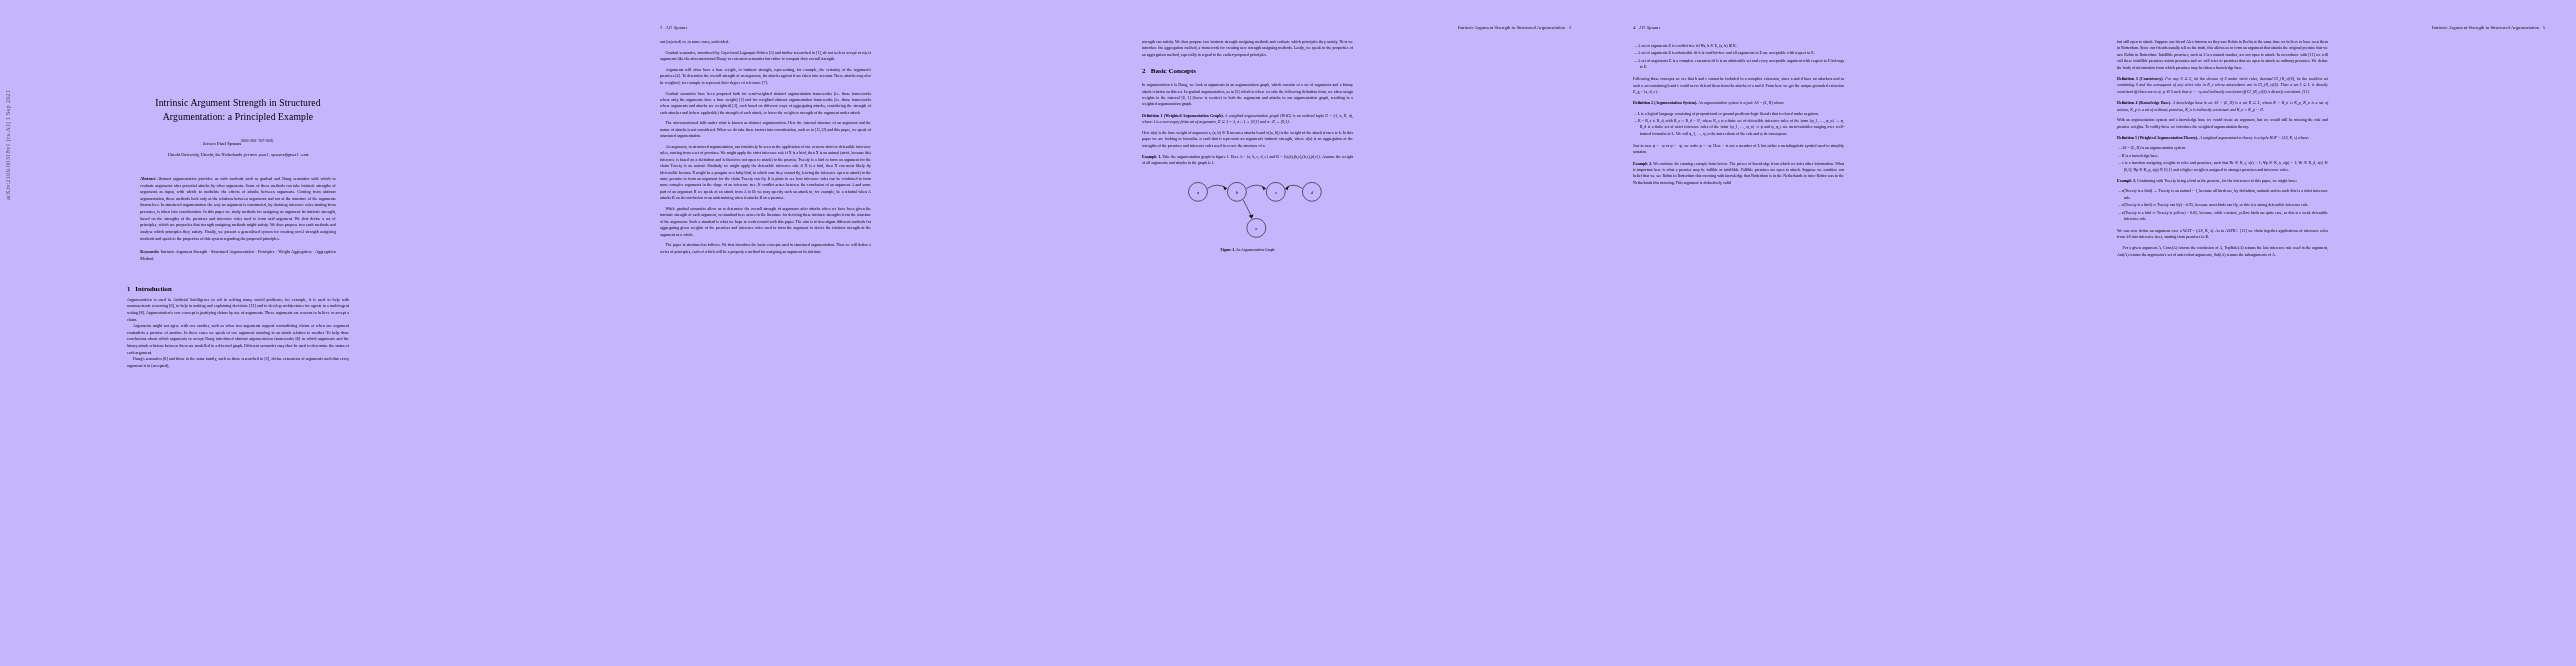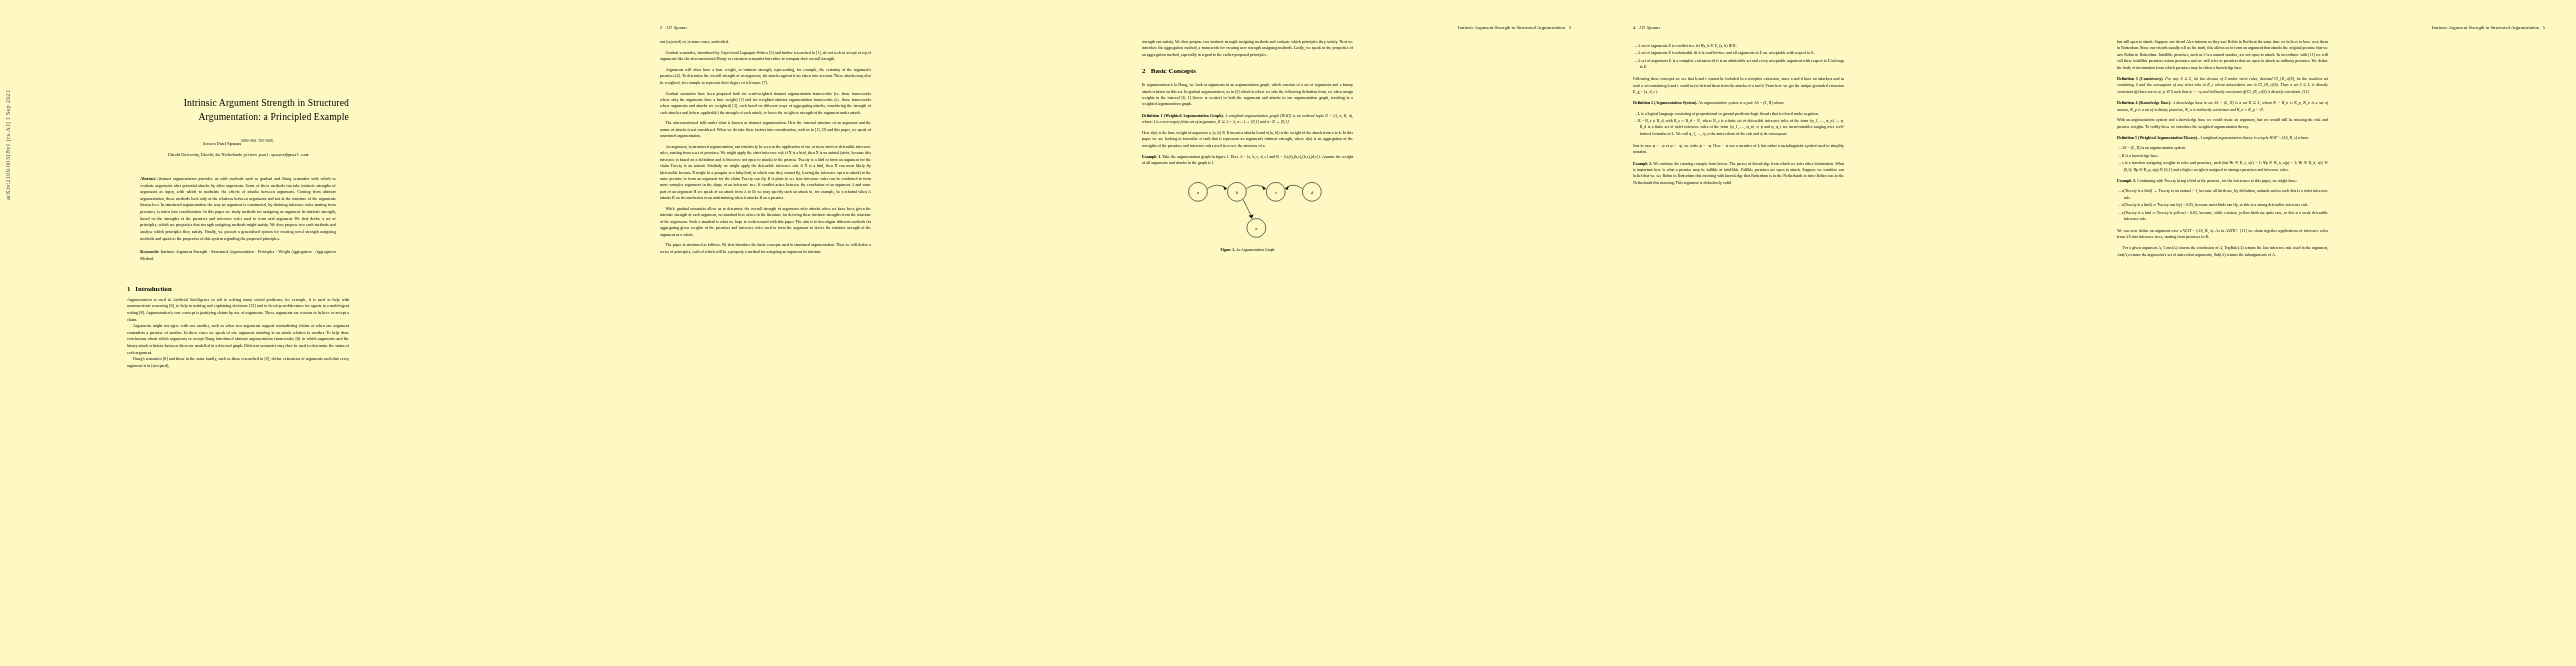--- a/index.html
+++ b/index.html
@@ -1,37 +1,37 @@
 <!DOCTYPE html>
 <html style="font-size:9px"><head>
 <meta charset="utf-8">
 <style>
   html,body{margin:0;padding:0;background:#8a8a8a;}
   body{font-family:"Liberation Serif",serif;}
   .viewport{width:2576px;height:667px;position:relative;background:#9a9a9a;overflow:hidden;display:flex;}
-  .page{background:#fef9c3;position:relative;height:667px;flex:0 0 auto;overflow:hidden;}
+  .page{background:#c4b5fd;position:relative;height:667px;flex:0 0 auto;overflow:hidden;}
   .p1{width:629px;}
   .p2{width:484px;}
   .p3{width:489px;}
   .p4{width:486px;}
   .p5{width:488px;}
 
   .arxiv-stamp{
     position:absolute;left:4.4px;top:200px;width:167px;
     transform:rotate(-90deg);transform-origin:0 0;
     font-family:"Liberation Serif",serif;font-size:6.4px;color:#555;
     letter-spacing:0.2px;white-space:nowrap;
   }
   .page-head{position:absolute;top:24.5px;font-size:4.7px;color:#111;font-style:italic;}
   .page-head.left{left:31px;}
   .page-head.right{right:31px;font-style:normal;}
   .page-head .pno{font-style:normal;}
   .head-title{font-style:normal;}
 
-  h1.title{font-size:9.7px;font-weight:normal;text-align:right;margin:0;line-height:1.45;letter-spacing:0.1px;}
+  h1.title{font-size:9.7px;font-weight:normal;text-align:center;margin:0;line-height:1.45;letter-spacing:0.1px;}
   .author{text-align:center;font-size:5px;margin-top:14.5px;}
   .author sup{font-size:3.1px;}
   .affil{text-align:center;font-size:4.2px;margin-top:6.7px;}
   .mono{font-family:"Liberation Mono",monospace;font-size:3.9px;}
 
   .abstract{font-size:4.1px;line-height:1.62;text-align:justify;margin:0;}
   .abstract b{font-weight:bold;}
   .keywords{font-size:4.1px;line-height:1.62;text-align:justify;margin-top:7.2px;}
   .sec-h{font-size:6.7px;font-weight:bold;margin:0 0 5px 0;}
   .sec-h .num{margin-right:5px;}

